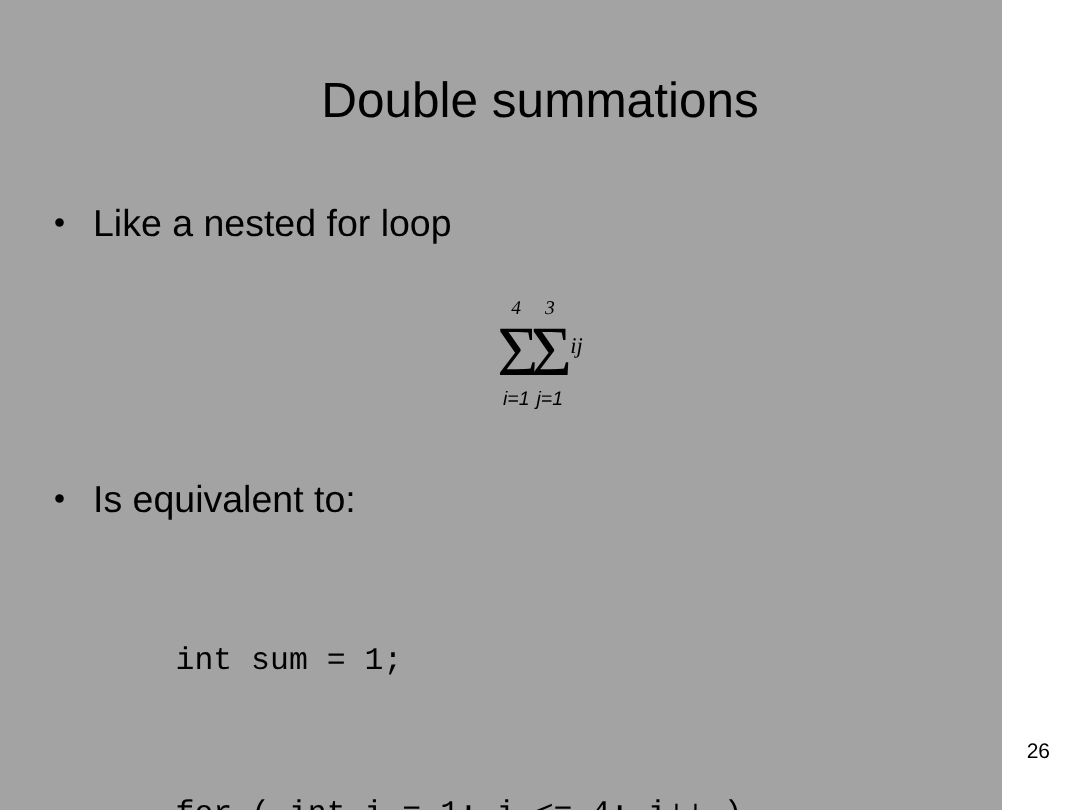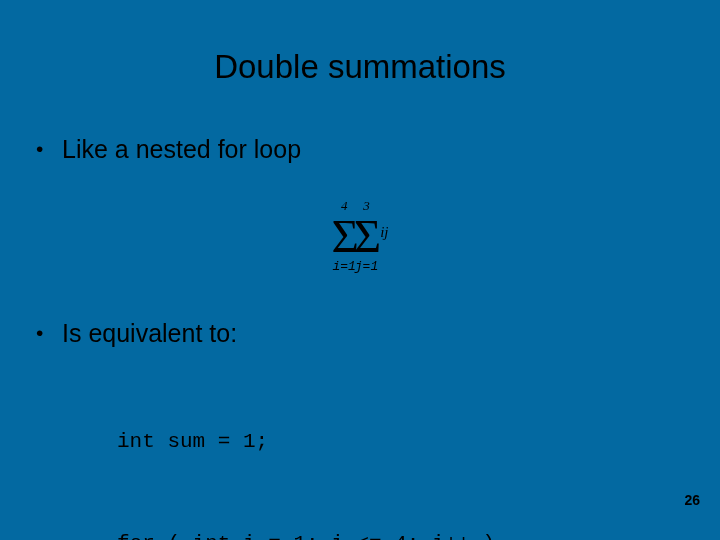--- a/index.html
+++ b/index.html
@@ -9,23 +9,23 @@
   body {
     width: 720px;
     height: 540px;
     background: #ffffff;
     font-family: "Liberation Sans", sans-serif;
     color: #000000;
     overflow: hidden;
   }
   .slide {
     position: relative;
-    width: 720px;
+    width: 668px;
     height: 540px;
-    background: #0369a1;
+    background: #a3a3a3;
   }
   .slide-title {
     position: absolute;
     top: 47px;
     left: 0;
     width: 720px;
     text-align: center;
     font-size: 33px;
     font-weight: 400;
     line-height: 40px;
@@ -87,21 +87,21 @@
     margin-bottom: 1px;
   }
   .sum-sigma {
     font-family: "Liberation Serif", serif;
     font-size: 47px;
     line-height: 44px;
     font-weight: 400;
     letter-spacing: -2px;
   }
   .sum-lower {
-    font-family: Liberation Mono, monospace;
+    font-family: Liberation Sans, sans-serif;
     font-style: italic;
     font-size: 13px;
     line-height: 13px;
     height: 14px;
     margin-top: 2px;
     white-space: nowrap;
   }
   .sum-group.second {
     margin-left: -3px;
   }
@@ -128,21 +128,20 @@
   }
   .page-number {
     position: absolute;
     top: 491px;
     left: 0;
     width: 700px;
     text-align: right;
     font-size: 14px;
     line-height: 18px;
     color: #000000;
-    font-weight: bold;
   }
 </style>
 </head>
 <body>
 
 <div class="slide">
 
   <div class="slide-title">Double summations</div>
 
   <div class="bullet-row bullet-one">

